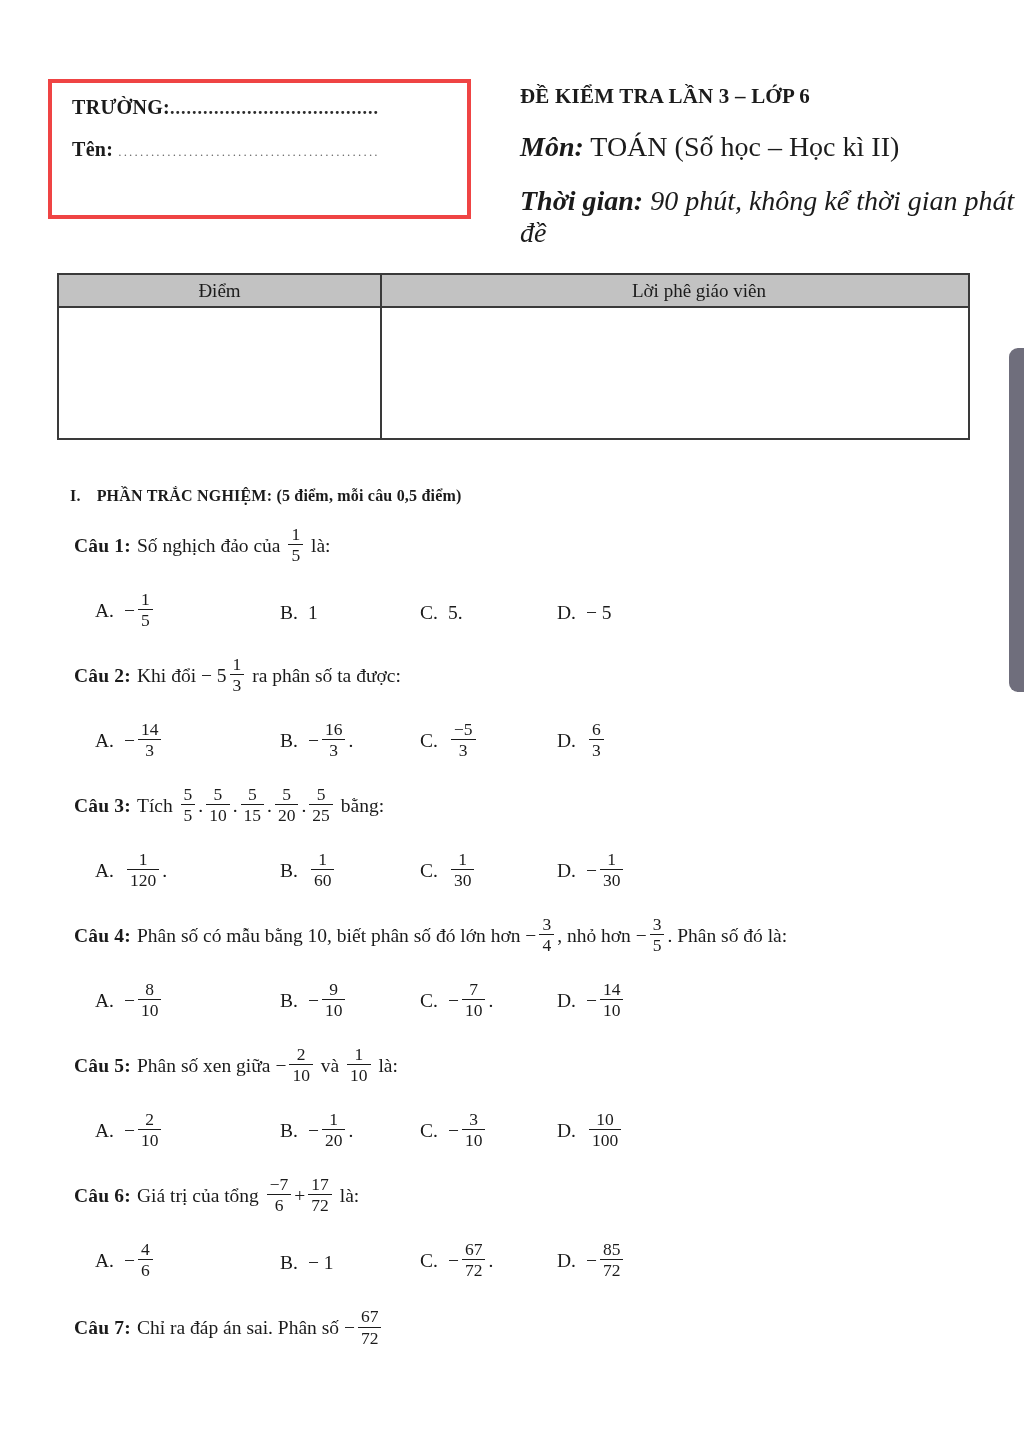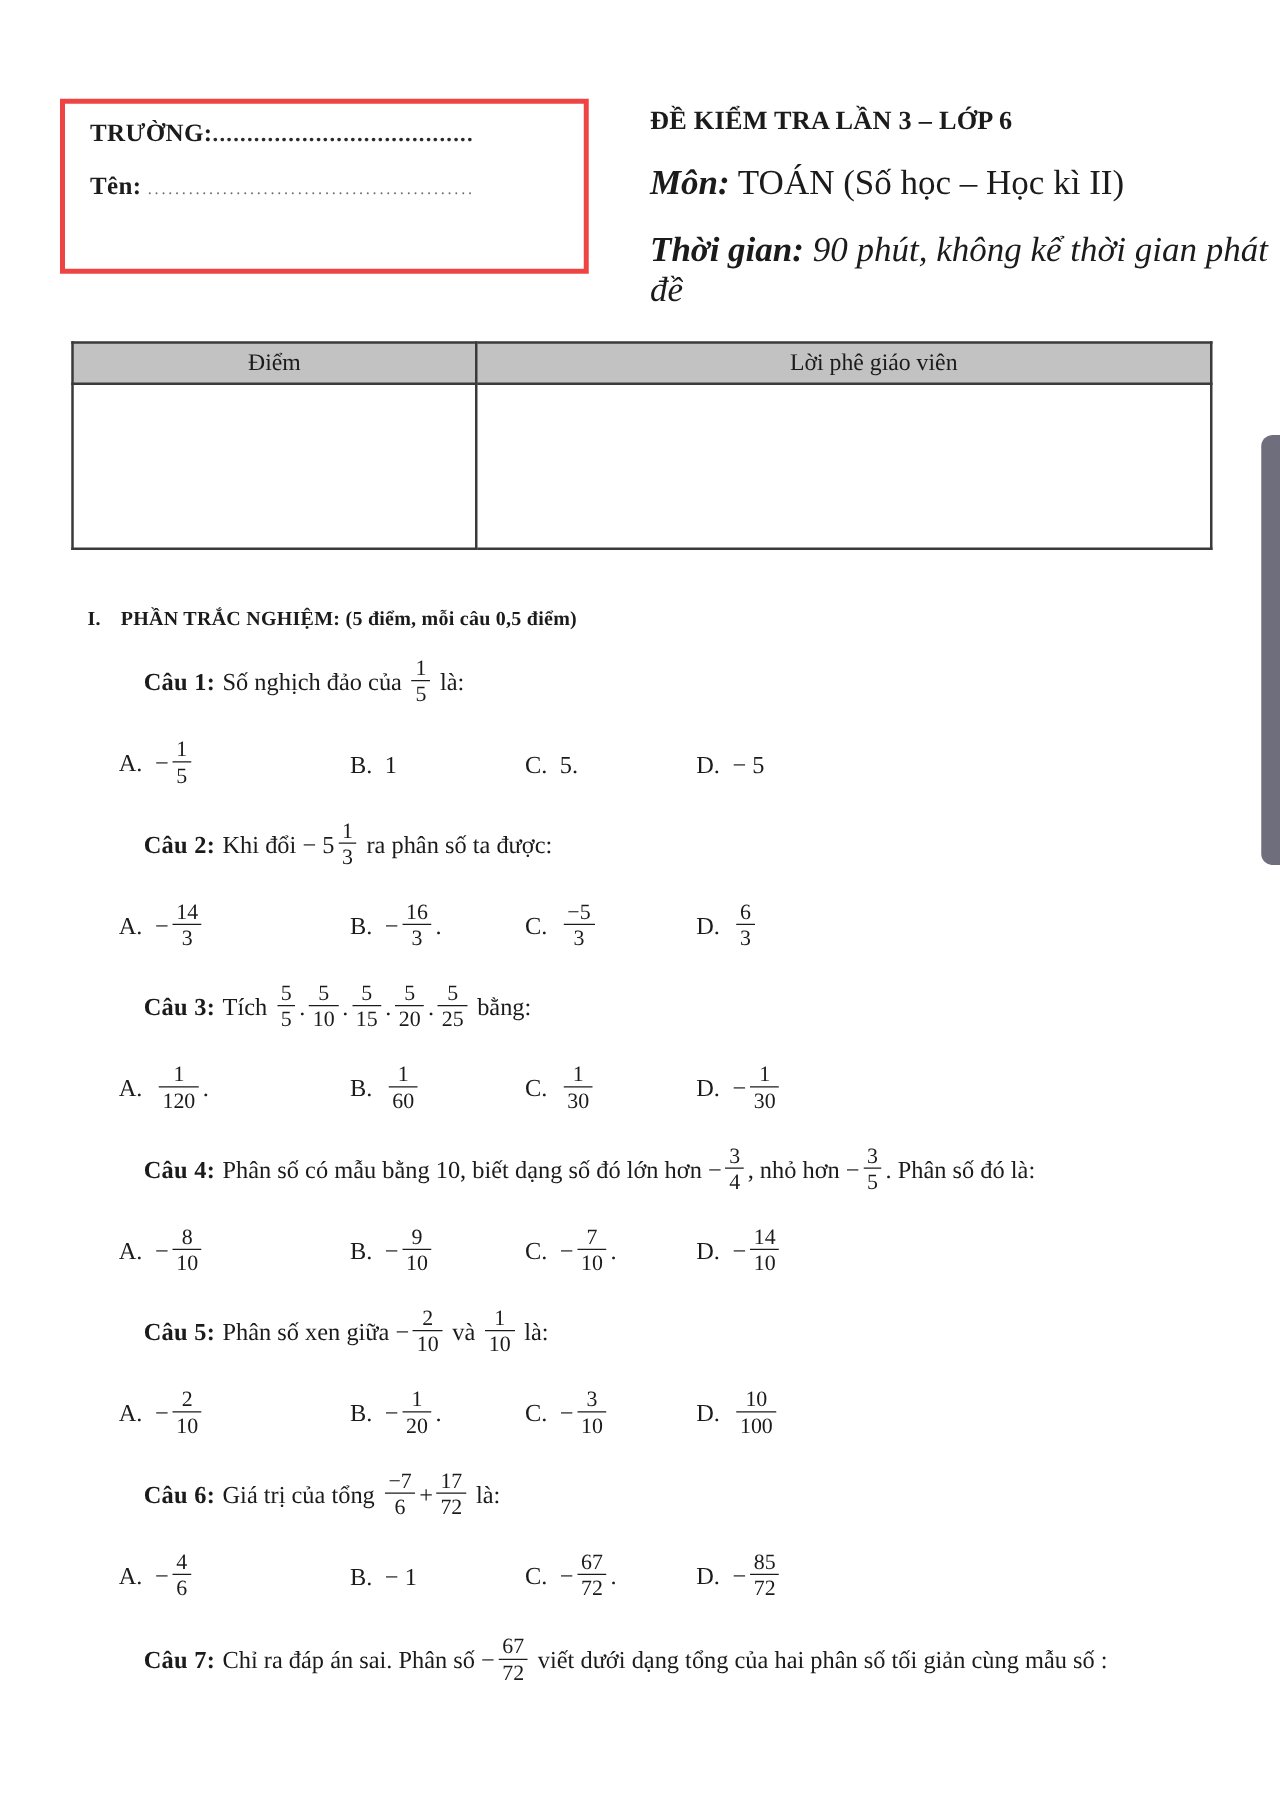--- a/index.html
+++ b/index.html
@@ -42,21 +42,21 @@
   .score-table td { background:#fff; }
   
   .section-heading {
     position:absolute; left:70px; top:487px; font-size:16px; font-weight:bold;
     letter-spacing:0.2px;
   }
   .section-numeral { margin-right:16px; }
   
   #questions { position:absolute; left:0; top:515px; width:1024px; }
   .question { width:1024px; }
-  .stem-row { height:65px; display:flex; align-items:center; padding-left:115px; }
+  .stem-row { height:65px; display:flex; align-items:center; padding-left:74px; }
   .stem-row.short { height:70px; }
   .opts-row { height:65px; display:flex; align-items:center; padding-left:95px; }
   .stem-inner { white-space:nowrap; font-size:19.5px; }
   .q-label { font-weight:bold; margin-right:6px; letter-spacing:0.2px; }
   .opt { white-space:nowrap; font-size:19.5px; }
   .opt:nth-child(1){ width:185px; }
   .opt:nth-child(2){ width:140px; }
   .opt:nth-child(3){ width:137px; }
   .opt-label { margin-right:10px; }
   
@@ -144,21 +144,21 @@
       </div>
       <div class="opts-row">
         <div class="opt"><span class="opt-label">A.</span><span class="frac"><span class="num">1</span><span class="den">120</span></span><span>.</span></div>
         <div class="opt"><span class="opt-label">B.</span><span class="frac"><span class="num">1</span><span class="den">60</span></span></div>
         <div class="opt"><span class="opt-label">C.</span><span class="frac"><span class="num">1</span><span class="den">30</span></span></div>
         <div class="opt"><span class="opt-label">D.</span><span>−</span><span class="frac"><span class="num">1</span><span class="den">30</span></span></div>
       </div>
     </div>
     <div class="question">
       <div class="stem-row">
-        <span class="stem-inner"><span class="q-label">Câu 4:</span><span>Phân số có mẫu bằng 10, biết dạng số đó lớn hơn −</span><span class="frac"><span class="num">3</span><span class="den">4</span></span><span>, nhỏ hơn −</span><span class="frac"><span class="num">3</span><span class="den">5</span></span><span>. Phân số đó là:</span></span>
+        <span class="stem-inner"><span class="q-label">Câu 4:</span><span>Phân số có mẫu bằng 10, biết phân số đó lớn hơn −</span><span class="frac"><span class="num">3</span><span class="den">4</span></span><span>, nhỏ hơn −</span><span class="frac"><span class="num">3</span><span class="den">5</span></span><span>. Phân số đó là:</span></span>
       </div>
       <div class="opts-row">
         <div class="opt"><span class="opt-label">A.</span><span>−</span><span class="frac"><span class="num">8</span><span class="den">10</span></span></div>
         <div class="opt"><span class="opt-label">B.</span><span>−</span><span class="frac"><span class="num">9</span><span class="den">10</span></span></div>
         <div class="opt"><span class="opt-label">C.</span><span>−</span><span class="frac"><span class="num">7</span><span class="den">10</span></span><span>.</span></div>
         <div class="opt"><span class="opt-label">D.</span><span>−</span><span class="frac"><span class="num">14</span><span class="den">10</span></span></div>
       </div>
     </div>
     <div class="question">
       <div class="stem-row">
@@ -177,18 +177,18 @@
       </div>
       <div class="opts-row">
         <div class="opt"><span class="opt-label">A.</span><span>−</span><span class="frac"><span class="num">4</span><span class="den">6</span></span></div>
         <div class="opt"><span class="opt-label">B.</span><span>− 1</span></div>
         <div class="opt"><span class="opt-label">C.</span><span>−</span><span class="frac"><span class="num">67</span><span class="den">72</span></span><span>.</span></div>
         <div class="opt"><span class="opt-label">D.</span><span>−</span><span class="frac"><span class="num">85</span><span class="den">72</span></span></div>
       </div>
     </div>
     <div class="question">
       <div class="stem-row short">
-        <span class="stem-inner"><span class="q-label">Câu 7:</span><span>Chỉ ra đáp án sai. Phân số −</span><span class="frac"><span class="num">67</span><span class="den">72</span></span><span> viết dưới dạng tổng của hai phân số tối giản cùng mẫu số :</span></span>
+        <span class="stem-inner"><span class="q-label">Câu 7:</span><span>Chỉ ra đáp án sai. Phân số −</span><span class="frac"><span class="num">67</span><span class="den">72</span></span></span>
       </div>
     </div>
   </div>
 
 <div class="scroll-thumb" style="background: rgb(111, 110, 124);"></div>
 
 </body></html>

